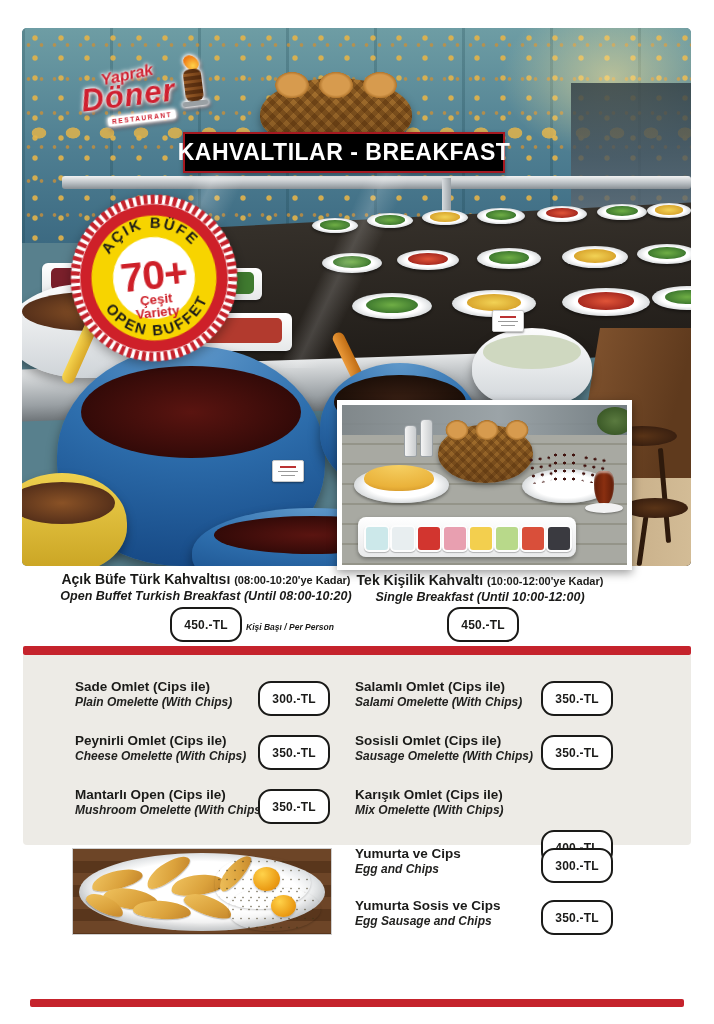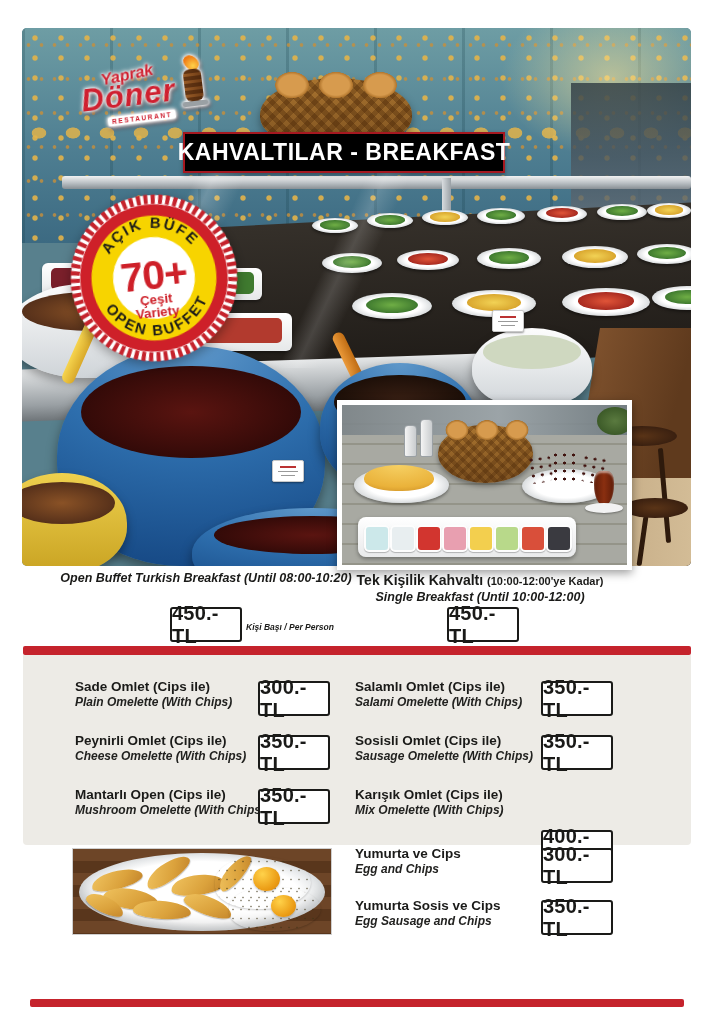--- a/index.html
+++ b/index.html
@@ -116,22 +116,22 @@
     border-radius:8px;box-shadow:0 2px 4px rgba(0,0,0,.35);}
   .cell{position:absolute;top:8px;width:22px;height:23px;border-radius:5px;border:2px solid #fdfdfd;box-shadow:0 1px 1px rgba(0,0,0,.25);}
   .in-green{position:absolute;right:-6px;top:2px;width:36px;height:28px;border-radius:50%;
     background:radial-gradient(closest-side,#5a7a3f,#3c5a28);}
 
   
   .feat{position:absolute;text-align:center;}
   .feat-name{font-weight:bold;font-size:14px;line-height:17px;}
   .feat-hours{font-size:11px;}
   .feat-sub{font-style:italic;font-weight:bold;font-size:12.5px;line-height:15px;}
-  .price-box{position:absolute;width:68px;height:31px;background:#fff;border:2px solid #1a1a18;border-radius:3px;
-    display:flex;align-items:center;justify-content:center;font-weight:bold;font-size:20px;letter-spacing:.2px;}
+  .price-box{position:absolute;width:68px;height:31px;background:#fff;border:2px solid #1a1a18;border-radius:13px;
+    display:flex;align-items:center;justify-content:center;font-weight:bold;font-size:12px;letter-spacing:.2px;}
   .price-note{position:absolute;font-weight:bold;font-style:italic;font-size:8.5px;}
 
   
   .divider{position:absolute;left:23px;width:668px;height:9px;background:#c5232c;border-radius:2px;}
   .panel{position:absolute;left:23px;top:655px;width:668px;height:190px;background:#edebe6;border-radius:0 0 4px 4px;}
 
   
   .mi{position:absolute;width:190px;}
   .mi-name{font-weight:bold;font-size:13.5px;line-height:16px;}
   .mi-sub{font-style:italic;font-weight:bold;font-size:12px;line-height:14px;color:#222220;}
@@ -326,20 +326,21 @@
       <div class="cell" style="left:58px;background:#d2352f;"></div>
       <div class="cell" style="left:84px;background:#e89fb0;"></div>
       <div class="cell" style="left:110px;background:#f3cf4e;"></div>
       <div class="cell" style="left:136px;background:#b8d98a;"></div>
       <div class="cell" style="left:162px;background:#d94f3a;"></div>
       <div class="cell" style="left:188px;background:#3a3a40;"></div>
     </div>
   </div>
 
   <div class="feat" style="left:36px;top:571px;width:340px;">
+    <div class="feat-name"><span>Açık Büfe Türk Kahvaltısı</span> <span class="feat-hours">(08:00-10:20'ye Kadar)</span></div>
     <div class="feat-sub">Open Buffet Turkish Breakfast (Until 08:00-10:20)</div>
   </div>
   <div class="feat" style="left:330px;top:572px;width:300px;">
     <div class="feat-name"><span>Tek Kişilik Kahvaltı</span> <span class="feat-hours">(10:00-12:00'ye Kadar)</span></div>
     <div class="feat-sub">Single Breakfast (Until 10:00-12:00)</div>
   </div>
   <div class="price-box" style="left:170px;top:607px;">450.-TL</div>
   <div class="price-note" style="left:246px;top:622px;">Kişi Başı / Per Person</div>
   <div class="price-box" style="left:447px;top:607px;">450.-TL</div>
 

